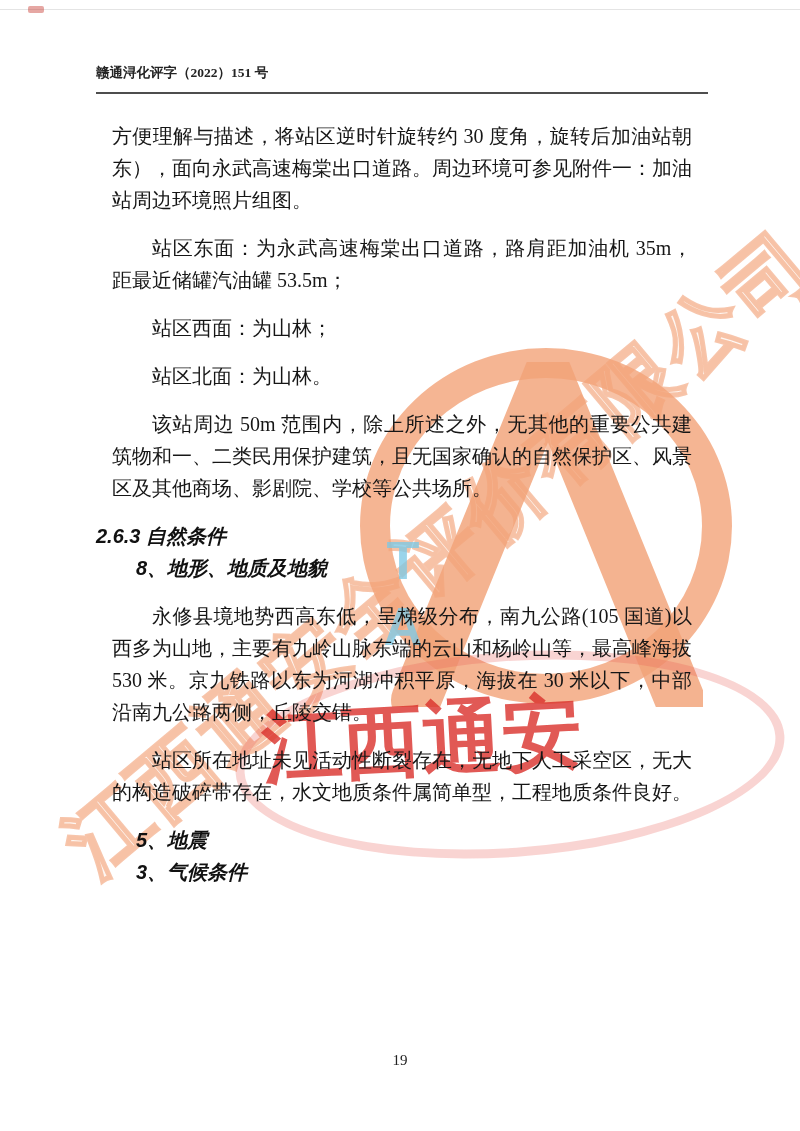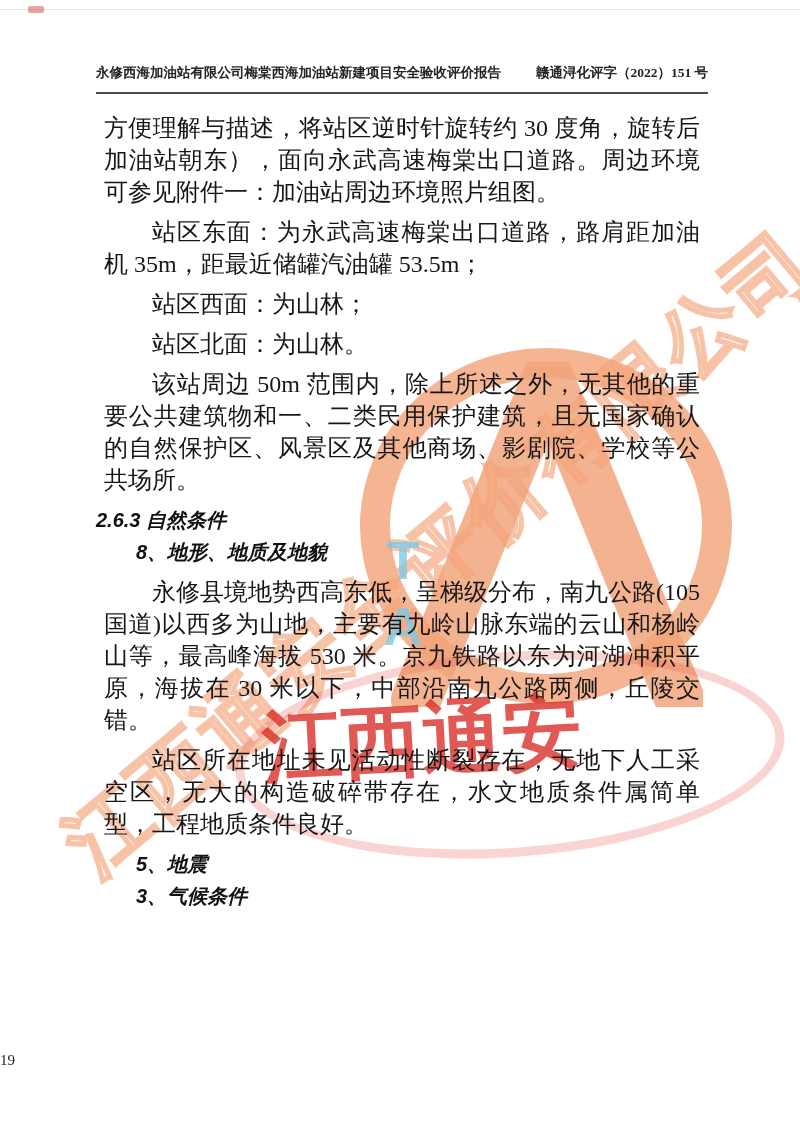--- a/index.html
+++ b/index.html
@@ -41,27 +41,27 @@
 
   
   .header{
     position:absolute;left:96px;top:64px;width:612px;z-index:2;
     display:flex;justify-content:space-between;align-items:flex-end;
     font-size:13.5px;line-height:18px;padding-bottom:10px;
     border-bottom:2px solid #4e4e4e;font-weight:600;color:#242424;white-space:nowrap;
   }
   .footer{
     position:absolute;left:0;top:1052px;width:800px;z-index:2;
-    font-size:15px;color:#222;
+    text-align:center;font-size:15px;color:#222;
   }
 
   
   .content{position:absolute;left:96px;top:104px;width:612px;z-index:2;}
   .content p{
-    margin:8px;font-size:24px;line-height:32px;text-align:justify;
+    margin:16px;font-size:20px;line-height:32px;text-align:justify;
     word-break:break-all;overflow-wrap:anywhere;
   }
   .content p.indent{text-indent:2em;}
   .h-section,.h-sub{
     margin:0;font-family:"Liberation Sans","DejaVu Sans",sans-serif;
     font-weight:bold;font-size:20px;line-height:32px;color:#111;font-style:italic;
   }
   .h-sub{text-indent:2em;}
 </style>
 </head>
@@ -77,21 +77,20 @@
     <div class="wm-ring"></div>
     <svg class="wm-a" width="315" height="345" viewBox="0 0 315 345">
       <path d="M28 338 L160 14 L292 338" fill="none" stroke="rgba(242,162,120,0.82)" stroke-width="50" stroke-linecap="round"></path>
     </svg>
     <div class="wm-letters">TA</div>
     <div class="wm-stamp-ellipse"></div>
     <div class="wm-stamp-text">江西通安</div>
   </div>
 
   <div class="header">
-    <span>永修西海加油站有限公司梅棠西海加油站新建项目安全验收评价报告</span>
     <span><span>赣通浔化评字</span><b>（2022）151</b><span> 号</span></span>
   </div>
 
   <div class="content">
     <p>方便理解与描述，将站区逆时针旋转约 30 度角，旋转后加油站朝东），面向永武高速梅棠出口道路。周边环境可参见附件一：加油站周边环境照片组图。</p>
     <p class="indent">站区东面：为永武高速梅棠出口道路，路肩距加油机 35m，距最近储罐汽油罐 53.5m；</p>
     <p class="indent">站区西面：为山林；</p>
     <p class="indent">站区北面：为山林。</p>
     <p class="indent">该站周边 50m 范围内，除上所述之外，无其他的重要公共建筑物和一、二类民用保护建筑，且无国家确认的自然保护区、风景区及其他商场、影剧院、学校等公共场所。</p>
     <h3 class="h-section">2.6.3 自然条件</h3>

